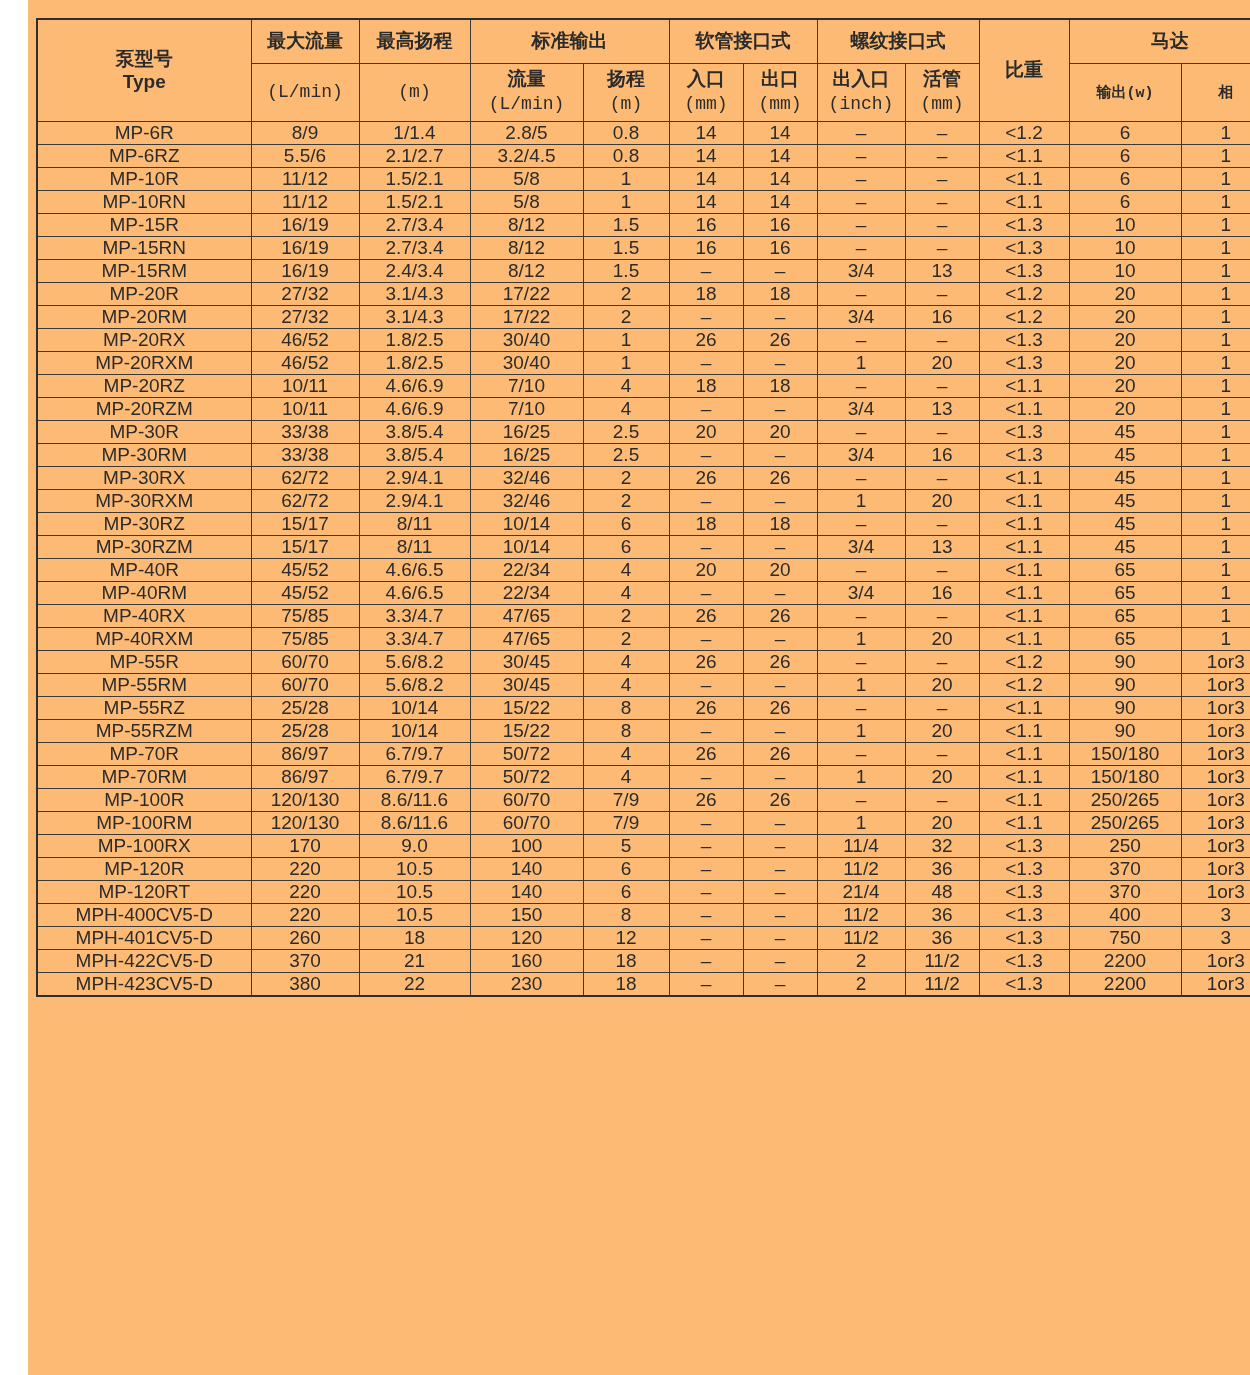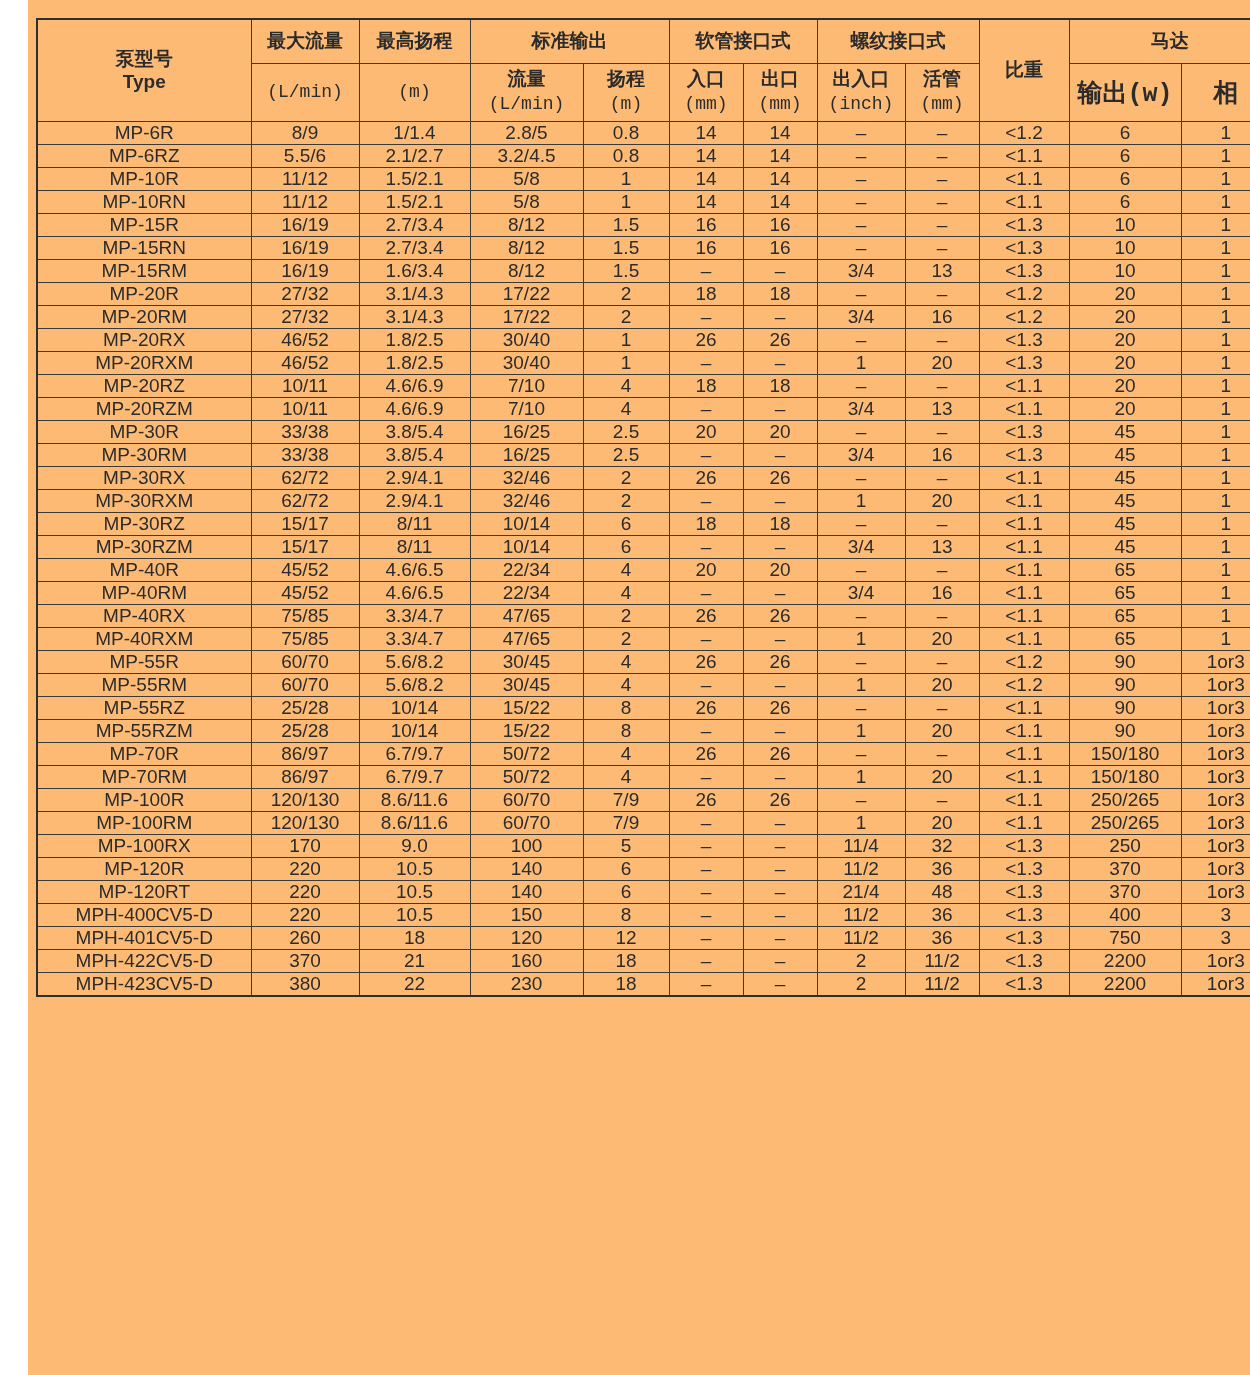--- a/index.html
+++ b/index.html
@@ -46,21 +46,21 @@
     font-size: 19px;
     display: block;
     line-height: 1.25;
   }
   .unit {
     font-weight: normal;
     font-size: 18px;
     display: block;
     line-height: 1.25;
   }
-  .inline-zh { font-weight: bold; font-size: 25px; }
+  .inline-zh { font-weight: bold; font-size: 15px; }
   td {
     font-size: 19px;
   }
   td.model {
     text-align: left;
     padding-left: 18px;
   }
 </style>
 </head>
 <body>
@@ -229,21 +229,21 @@
           <td>16</td>
           <td>–</td>
           <td>–</td>
           <td>&lt;1.3</td>
           <td>10</td>
           <td>1</td>
         </tr>
         <tr>
           <td class="model">MP-15RM</td>
           <td>16/19</td>
-          <td>1.6/3.4</td>
+          <td>2.4/3.4</td>
           <td>8/12</td>
           <td>1.5</td>
           <td>–</td>
           <td>–</td>
           <td>3/4</td>
           <td>13</td>
           <td>&lt;1.3</td>
           <td>10</td>
           <td>1</td>
         </tr>

